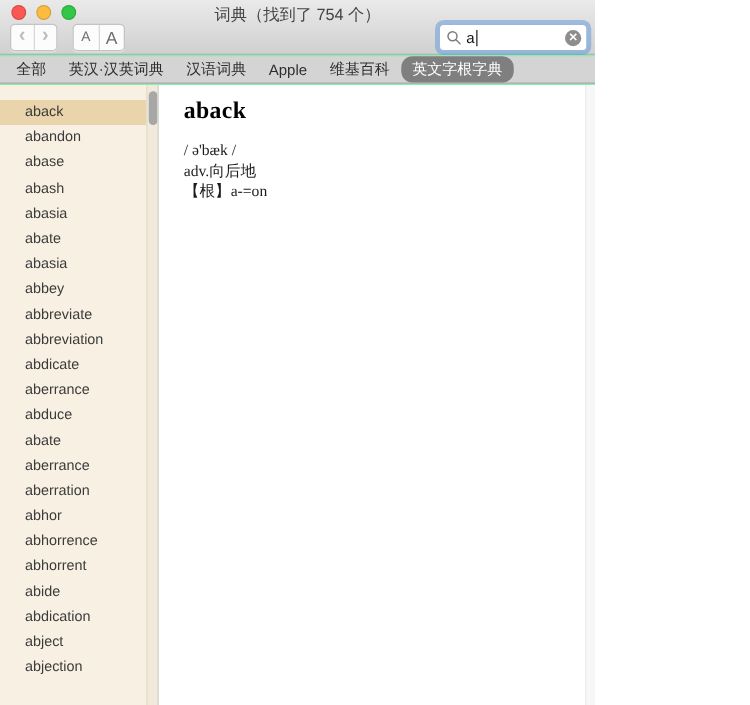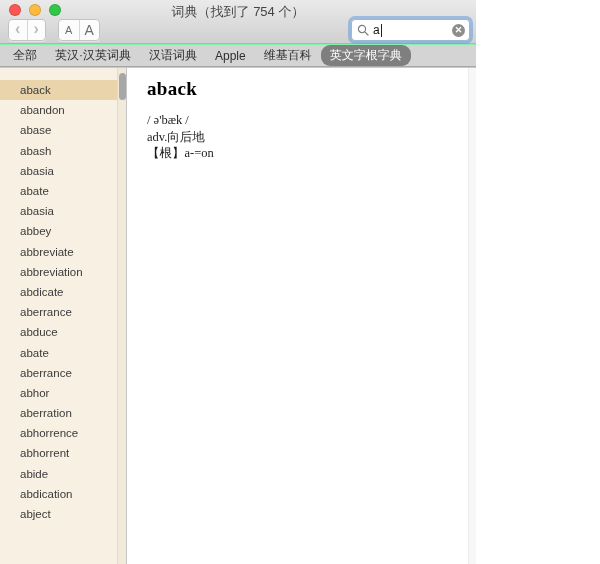--- a/index.html
+++ b/index.html
@@ -157,27 +157,28 @@
           <div class="word-row">abate</div>
           <div class="word-row">abasia</div>
           <div class="word-row">abbey</div>
           <div class="word-row">abbreviate</div>
           <div class="word-row">abbreviation</div>
           <div class="word-row">abdicate</div>
           <div class="word-row">aberrance</div>
           <div class="word-row">abduce</div>
           <div class="word-row">abate</div>
           <div class="word-row">aberrance</div>
+          <div class="word-row">aberration</div>
           <div class="word-row">abhor</div>
-          <div class="word-row">aberration</div>
           <div class="word-row">abhorrence</div>
           <div class="word-row">abhorrent</div>
           <div class="word-row">abide</div>
           <div class="word-row">abdication</div>
           <div class="word-row">abject</div>
+          <div class="word-row">abjection</div>
         </div>
       <div class="scroll-track">
         <div class="scroll-thumb"></div>
       </div>
     </div>
 
     <div class="content">
       <div class="headword">aback</div>
       <div class="entry-details">
         <div>/ ə'bæk /</div>

